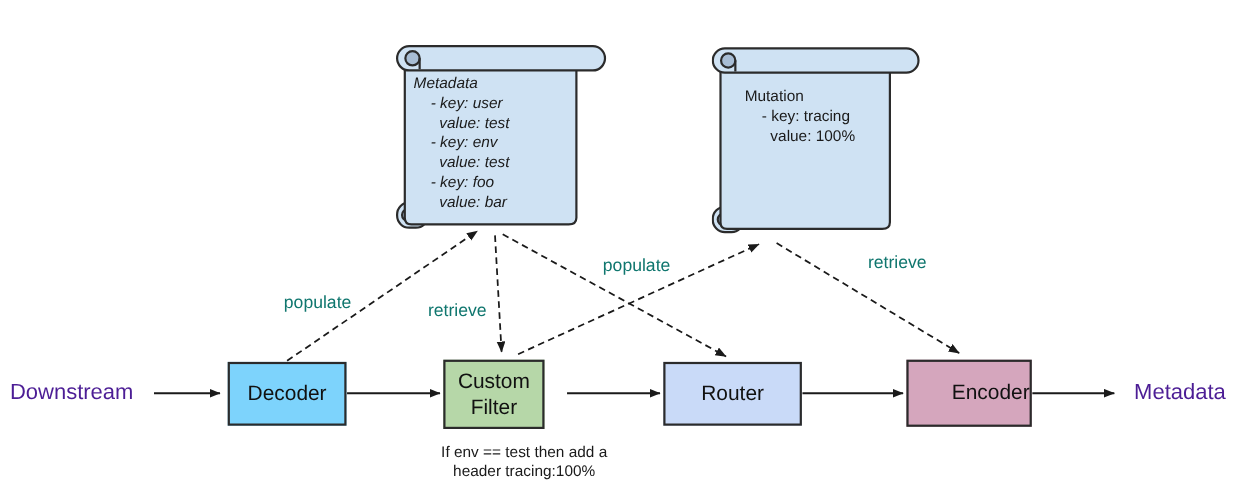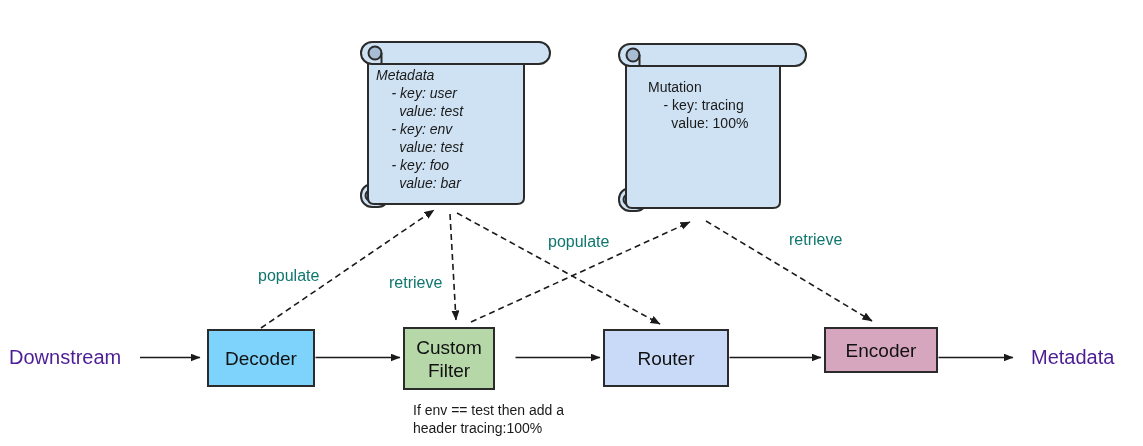--- a/index.html
+++ b/index.html
@@ -100,21 +100,21 @@
     </svg>
     <div class="scroll-text" style="left:16px; top:26px;font-style:italic;">Metadata
     - key: user
       value: test
     - key: env
       value: test
     - key: foo
       value: bar</div>
   </div>
 
-  <div class="scroll-wrap" style="left:618px; top:42px; width:190px; height:174px;">
+  <div class="scroll-wrap" style="left:647px; top:42px; width:190px; height:174px;">
     <svg width="190" height="174" viewBox="0 0 190 174">
       <g stroke="#2b2b2b" stroke-width="2">
         <rect x="1" y="146" width="28" height="23" rx="11" style="fill: rgb(207, 226, 243);"></rect>
         <circle cx="11" cy="157.5" r="5.5" style="fill: rgb(168, 189, 212);"></circle>
         <path d="M8,14 L162,14 L162,160 Q162,166 155,166 L14,166 Q8,166 8,160 Z" style="fill: rgb(207, 226, 243);"></path>
         <rect x="1" y="2" width="187" height="22" rx="11" style="fill: rgb(207, 226, 243);"></rect>
         <circle cx="15" cy="13" r="6.5" style="fill: rgb(168, 189, 212);"></circle>
         <path d="M21.5,13 L21.5,23" fill="none"></path>
       </g>
     </svg>
@@ -128,25 +128,25 @@
 
   <div class="node" style="left: 207px; top: 329px; width: 108px; height: 58px; background-color: #7dd3fc;">
     <span>Decoder</span>
   </div>
   <div class="node" style="left: 403px; top: 327px; width: 92px; height: 63px; background-color: rgb(182, 215, 168);">
     <span style="display:inline-block; width:80px;">Custom Filter</span>
   </div>
   <div class="node" style="left: 603px; top: 329px; width: 126px; height: 58px; background-color: rgb(201, 218, 248);">
     <span>Router</span>
   </div>
-  <div class="node" style="left: 824px; top: 327px; width: 114px; height: 46px; background-color: rgb(213, 166, 189);">
+  <div class="node" style="left: 824px; top: 327px; width: 114px; height: 61px; background-color: rgb(213, 166, 189); justify-content: flex-end;">
     <span>Encoder</span>
   </div>
 
   <div class="edge-label" style="left:258px; top:267px;">populate</div>
   <div class="edge-label" style="left:389px; top:274px;">retrieve</div>
   <div class="edge-label" style="left:548px; top:233px;">populate</div>
   <div class="edge-label" style="left:789px; top:231px;">retrieve</div>
 
-  <div class="caption" style="left:413px; top:401px;">If env == test then add a
+  <div class="caption" style="left:401px; top:401px;text-align:center;">If env == test then add a
 header tracing:100%</div>
 
 </div>
 
 </body></html>

